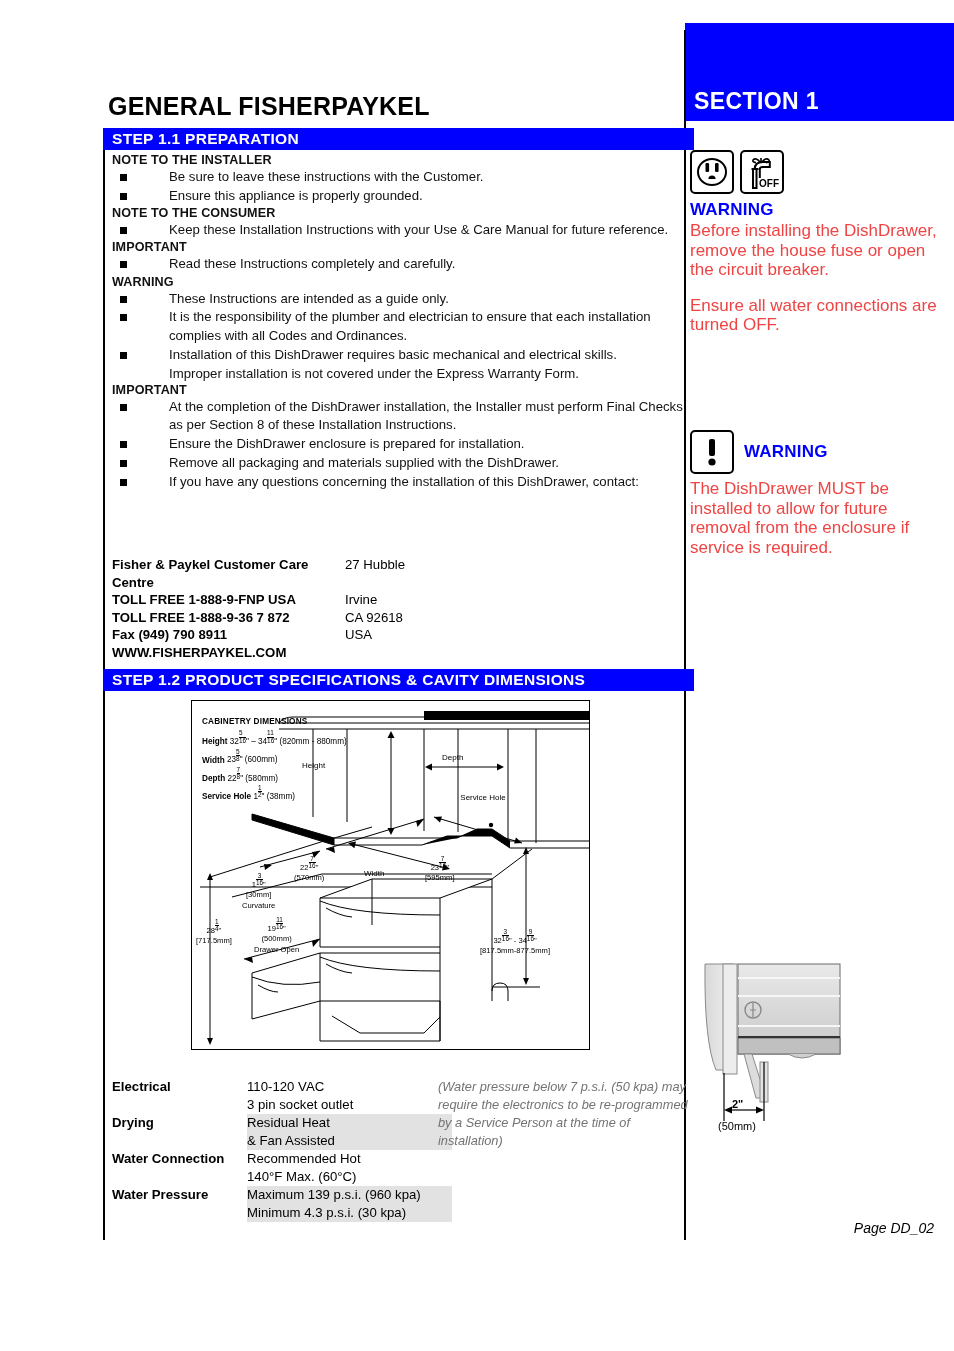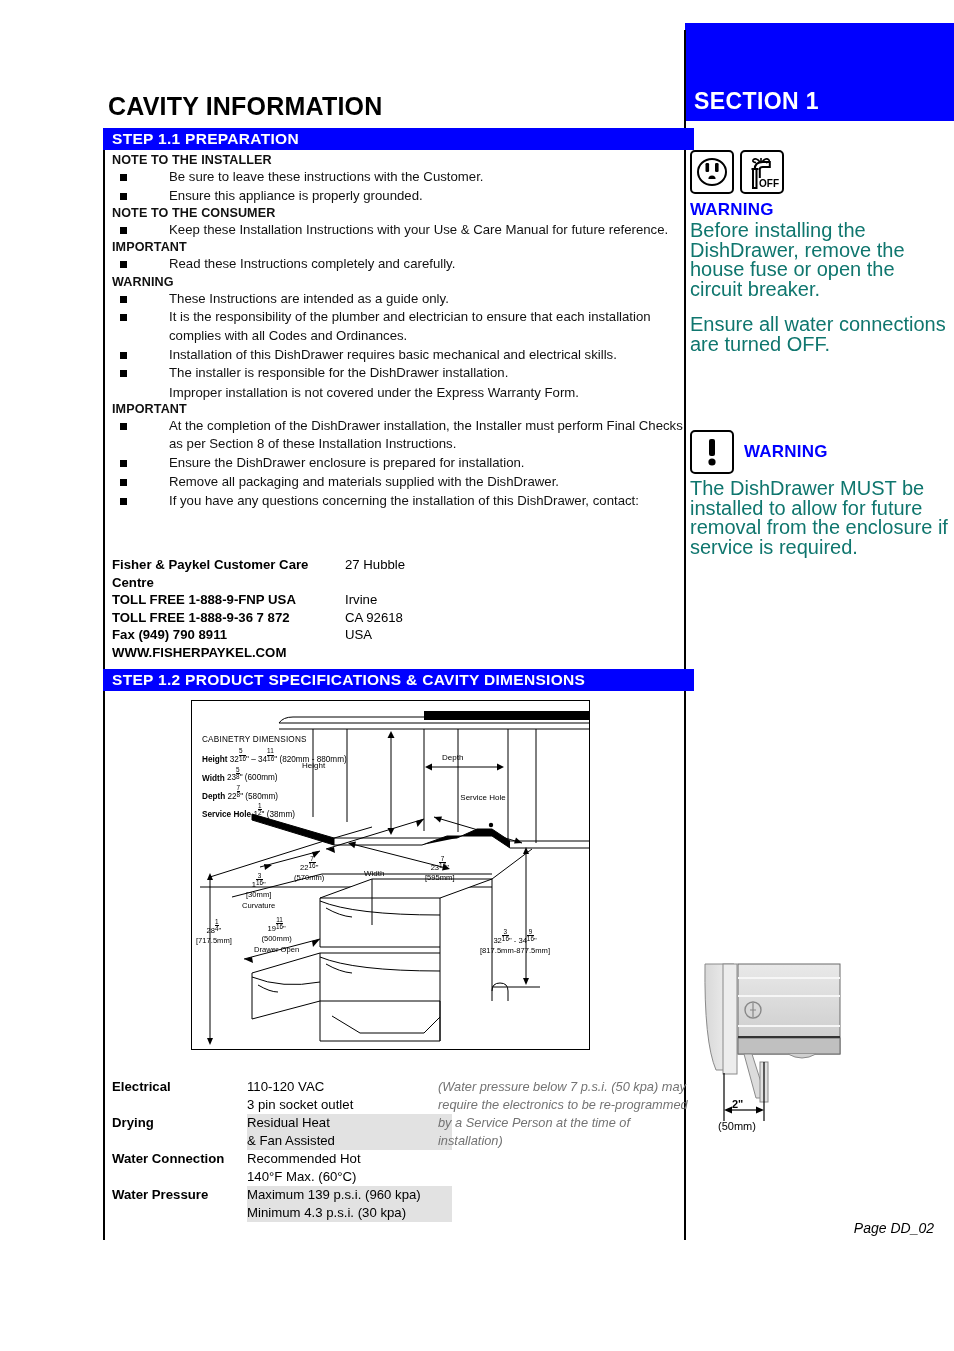--- a/index.html
+++ b/index.html
@@ -63,42 +63,42 @@
   #contact .row{display:flex;}
   #contact .c1{width:233px;font-weight:bold;}
   #contact .c2{}
 
   
   #sidebar{position:absolute;left:690px;top:150px;width:258px;}
   .warn-head{
     color:#0000FF;font-weight:bold;font-size:17px;letter-spacing:.2px;
   }
   .warn-body{
-    color:#0f766e;font-size:20px;line-height:19.5px;margin-top:1px;
+    color:#ef4444;font-size:17px;line-height:19.5px;margin-top:1px;
   }
 
   .icon-box{
     box-sizing:border-box;border:2px solid #000;border-radius:5px;
     background:#fff;display:inline-block;vertical-align:top;
   }
 
   
   #warning-2{position:absolute;left:690px;top:430px;width:258px;}
   #warning-2 .head-row{display:flex;align-items:center;gap:10px;}
 
   
   #diagram-frame{
     position:absolute;left:191px;top:700px;width:397px;height:348px;
     border:1px solid #000;background:#fff;overflow:hidden;
   }
   #cab-dims{
     position:absolute;left:10px;top:15px;width:215px;
     font-size:8.2px;line-height:12.4px;color:#000;font-weight:bold;
   }
-  #cab-dims .ttl{font-size:8.2px;font-weight:normal;letter-spacing:.2px;margin-bottom:2px;margin-top:18px;}
+  #cab-dims .ttl{font-size:8.2px;font-weight:bold;letter-spacing:.2px;margin-bottom:2px;}
   #cab-dims .val{font-weight:normal;}
   .frac{display:inline-block;font-size:6.4px;line-height:1;vertical-align:.22em;}
   .frac b{display:block;font-weight:normal;}
   .frac i{display:block;font-style:normal;border-top:.8px solid #000;}
 
   .dlabel{position:absolute;font-size:8px;line-height:10.5px;color:#000;text-align:center;white-space:nowrap;}
   .dlabel.sm{font-size:7.6px;}
 
   
   #spec-table{
@@ -126,21 +126,21 @@
 
 <div class="page">
 
   <div id="section-block">
     <div class="sec-label">SECTION  1</div>
   </div>
 
   <div id="left-rule"></div>
   <div id="right-rule"></div>
 
-  <div id="page-title">CAVITY  INFORMATION</div>
+  <div id="page-title">GENERAL  FISHERPAYKEL</div>
 
   <div class="step-bar" id="step-1-1">
     <span>STEP  1.1   PREPARATION</span>
   </div>
 
   <div class="step-bar" id="step-1-2">
     <span>STEP  1.2  PRODUCT SPECIFICATIONS &amp; CAVITY DIMENSIONS</span>
   </div>
 
   <div id="left-col">
@@ -159,21 +159,20 @@
     <div class="hdg">IMPORTANT</div>
     <ul class="bullets">
       <li><span class="sq"></span><span>Read these Instructions completely and carefully.</span></li>
     </ul>
 
     <div class="hdg">WARNING</div>
     <ul class="bullets">
       <li><span class="sq"></span><span>These Instructions are intended as a guide only.</span></li>
       <li><span class="sq"></span><span>It is the responsibility of the plumber and electrician to ensure that each installation complies with all Codes and Ordinances.</span></li>
       <li><span class="sq"></span><span>Installation of this DishDrawer requires basic mechanical and electrical skills.</span></li>
-      <li><span class="sq"></span><span>The installer is responsible for the DishDrawer installation.</span></li>
     </ul>
     <div class="cont">Improper installation is not covered under the Express Warranty Form.</div>
 
     <div class="hdg">IMPORTANT</div>
     <ul class="bullets">
       <li><span class="sq"></span><span>At the completion of the DishDrawer installation, the Installer must perform Final Checks as per Section 8 of these Installation Instructions.</span></li>
       <li><span class="sq"></span><span>Ensure the DishDrawer enclosure is prepared for installation.</span></li>
       <li><span class="sq"></span><span>Remove all packaging and materials supplied with the DishDrawer.</span></li>
       <li><span class="sq"></span><span>If you have any questions concerning the installation of this DishDrawer, contact:</span></li>
     </ul>

